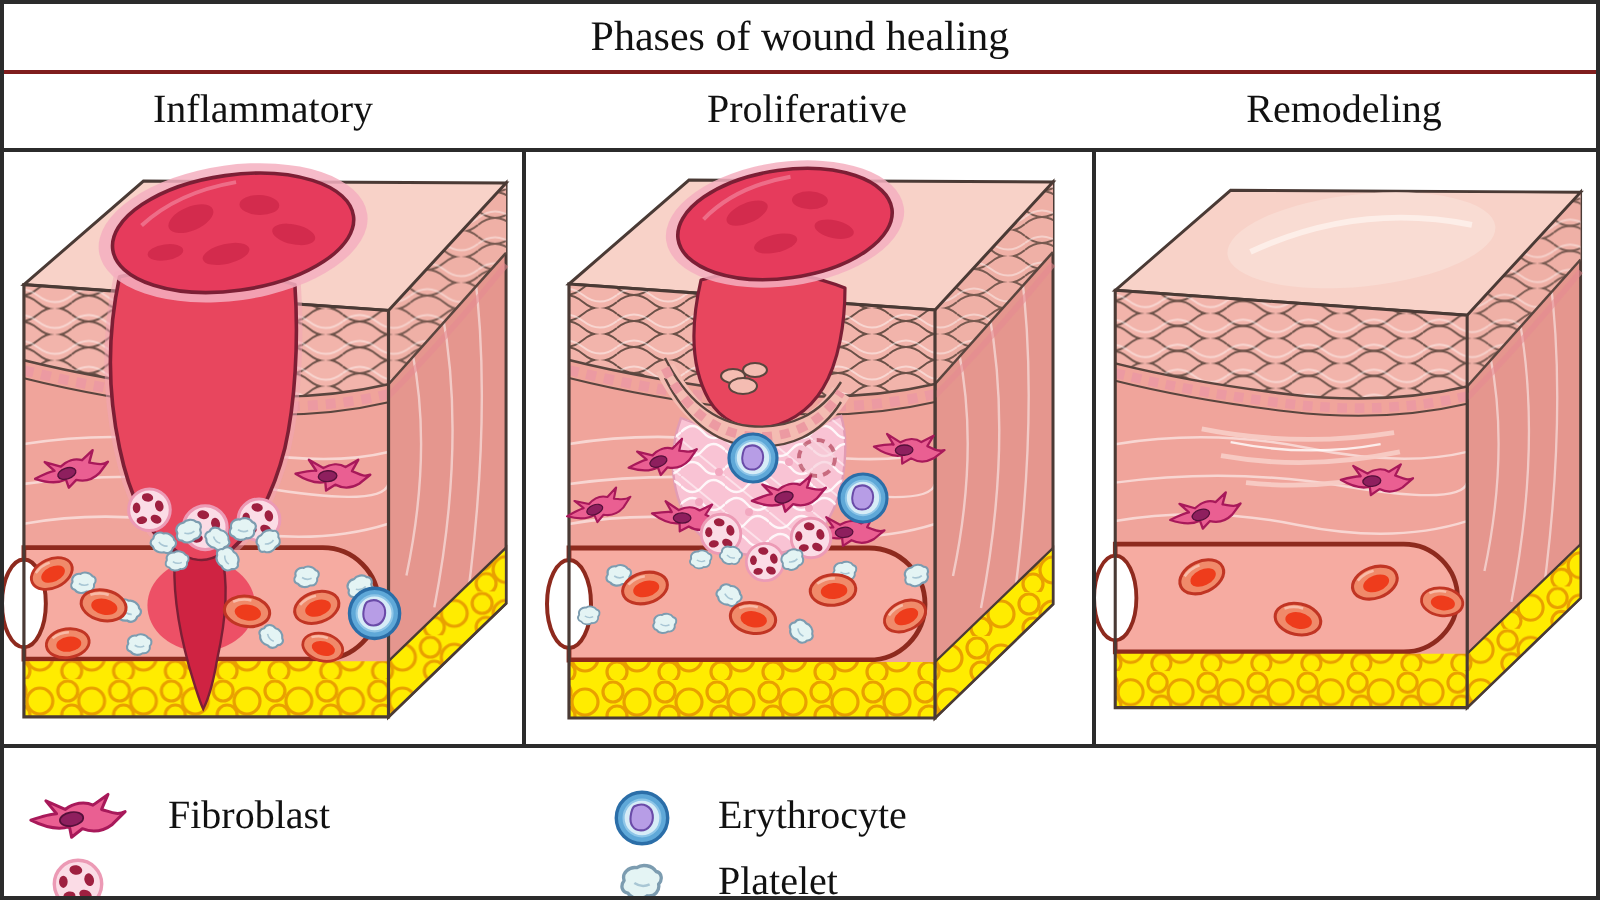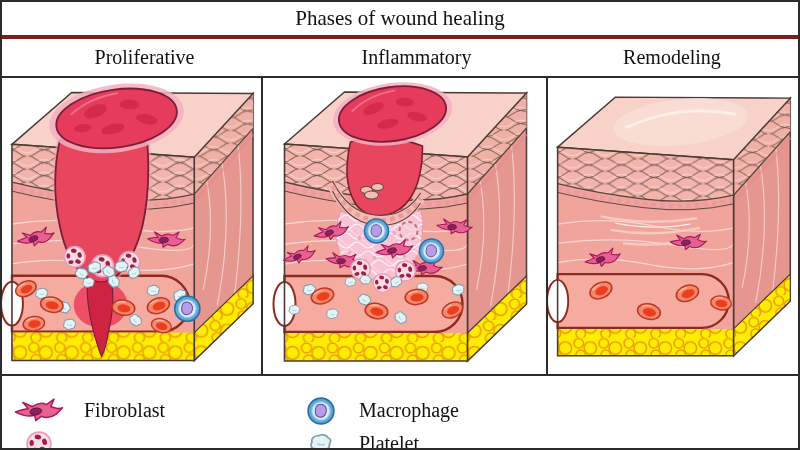--- a/index.html
+++ b/index.html
@@ -1,21 +1,21 @@
 <!DOCTYPE html>
 <html><head>
 <meta charset="utf-8">
 <style>
   html,body{margin:0;padding:0;background:#ffffff;}
   .fig{
     width:800px;height:450px;box-sizing:border-box;border:2px solid #2b2b2b;
     background:#fff;font-family:"Liberation Serif","DejaVu Serif",serif;color:#111;
     display:flex;flex-direction:column;overflow:hidden;
   }
-  .title-row{height:33px;flex:0 0 33px;border-bottom:4px solid #7f1d1d;
+  .title-row{height:33px;flex:0 0 33px;border-bottom:2px solid #7f1d1d;
     display:flex;align-items:center;justify-content:center;font-size:21px;}
   .header-row{height:37px;flex:0 0 37px;border-bottom:2px solid #2b2b2b;display:flex;}
   .header-cell{display:flex;align-items:center;justify-content:center;font-size:20px;}
   .hc1{width:259px;} .hc2{width:285px;} .hc3{flex:1;font-family:Liberation Serif, serif;}
   .panels-row{height:296px;flex:0 0 296px;border-bottom:2px solid #2b2b2b;display:flex;}
   .panel{position:relative;background:#fff;}
   .p1{width:259px;} .p2{width:283px;border-left:2px solid #2b2b2b;border-right:2px solid #2b2b2b;} .p3{flex:1;}
   .panel-svg{width:100%;height:100%;display:block;}
   .legend{flex:1;display:grid;grid-template-columns:261px 285px 1fr;}
   .legend-col{display:flex;flex-direction:column;justify-content:space-evenly;padding:3px 0;margin-top:15px;}
@@ -65,22 +65,22 @@
   </defs>
 </svg>
 
 <div class="fig">
 
   <div class="title-row">
     <span>Phases of wound healing</span>
   </div>
 
   <div class="header-row">
+    <div class="header-cell hc1">Inflammatory</div>
     <div class="header-cell hc2">Proliferative</div>
-    <div class="header-cell hc1">Inflammatory</div>
     <div class="header-cell hc3">Remodeling</div>
   </div>
 
   <div class="panels-row">
 
     <div class="panel p1">
       <svg class="panel-svg" viewBox="0 0 260 296" preserveAspectRatio="xMidYMid meet">
         <defs>
           <pattern id="fat1" width="26" height="22" patternUnits="userSpaceOnUse">
             <rect width="26" height="22" fill="#ffec00"></rect>
@@ -375,21 +375,21 @@
         </span>
       </div>
     </div>
     <div class="legend-col lc2">
       <div class="legend-item">
         <span class="icon-box">
           <svg viewBox="-14 -14 28 28" width="30" height="30">
               <use href="#cell-macrophage"></use>
             </svg>
         </span>
-        <span class="legend-label">Macrophage</span>
+        <span class="legend-label">Erythrocyte</span>
       </div>
       <div class="legend-item">
         <span class="icon-box">
           <svg viewBox="-10 -9 20 18" width="26" height="23">
               <use href="#cell-platelet"></use>
             </svg>
         </span>
         <span class="legend-label">Platelet</span>
       </div>
     </div>

